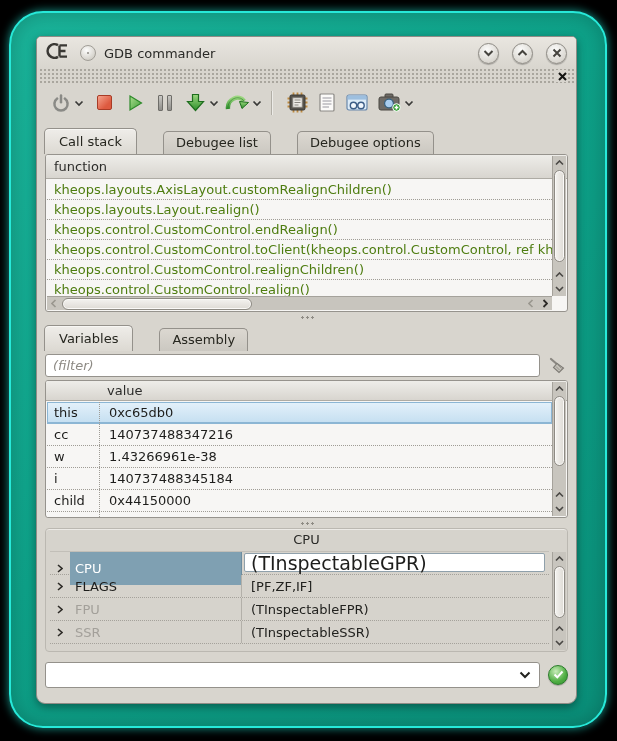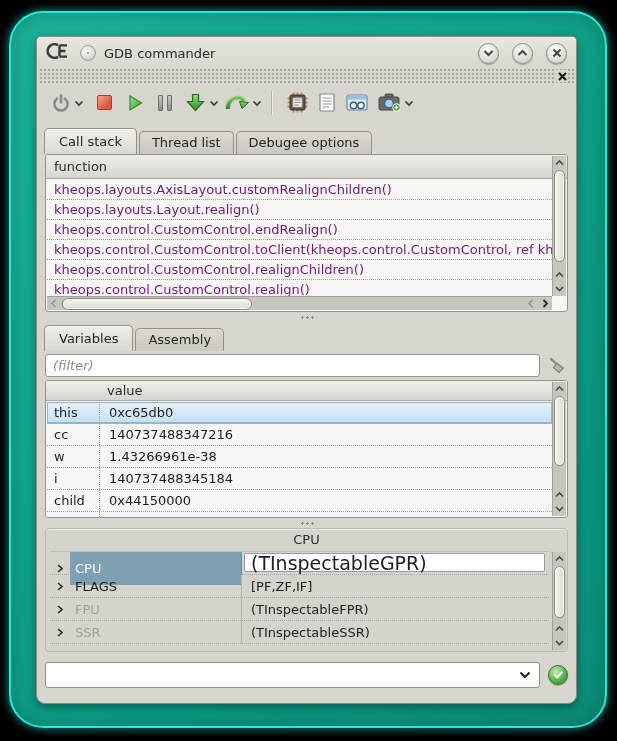--- a/index.html
+++ b/index.html
@@ -44,39 +44,39 @@
   .tchev { margin:2px 0 0 3px; cursor:pointer; display:flex; }
   .tsep { width:2px; height:24px; margin:0 10px 0 9px;
     border-left:1px solid #b1aea6; border-right:1px solid #ecebe7; }
   .stop-sq { width:15px; height:15px; border:1px solid #a83b26; border-radius:2px;
     background:linear-gradient(135deg,#f5a28c,#dd5a40 70%); }
   .pause-bars { display:flex; gap:4px; }
   .pause-bars i { display:block; width:5px; height:16px; border:1px solid #6e6d69; border-radius:1px;
     background:linear-gradient(#c9c8c4,#8f8e8a); }
 
   
-  .tabbar { display:flex; align-items:flex-end; height:29px; padding-left:7px; position:relative; z-index:2; }
+  .tabbar { display:flex; align-items:flex-end; height:29px; padding-left:7px; position:relative; z-index:2;gap:24px; }
   .tab { font-size:13px; color:#26261f; cursor:pointer;
     background:linear-gradient(#dcd8d1,#cbc8c1); border:1px solid #94918b; border-bottom:none;
     border-radius:5px 5px 0 0; padding:3px 12px 4px; margin-right:2px; }
   .tab.active { background:linear-gradient(#efede9,#dcd9d2); padding:5px 14px 5px;
     box-shadow:inset 0 1px 0 #f8f7f4; position:relative; z-index:3; }
 
   
   .panel { margin:0 8px; background:#f7f6f4; border:1px solid #96938d; border-radius:3px;
     position:relative; overflow:hidden; }
   .phead { height:24px; background:linear-gradient(#eeede9,#d8d5cf); border-bottom:1px solid #aeaba4;
     font-size:13px; color:#2c2c2a; display:flex; align-items:center; }
   .phead .hcell { padding:0 8px; height:100%; display:flex; align-items:center; }
 
   
   .cs-panel { height:158px; }
   .cs-rows { position:absolute; left:1px; right:15px; top:25px; bottom:15px; overflow:hidden; }
   .cs-row { height:20px; line-height:19px; font-size:13px; padding-left:7px; white-space:nowrap;
-    border-bottom:1px dotted #9f9c95; cursor:pointer; color:#701a75; }
+    border-bottom:1px dotted #9f9c95; cursor:pointer; color:#4d7c0f; }
 
   
   .vsb { position:absolute; top:1px; right:1px; width:14px; background:#c8c5be;
     border-left:1px solid #a5a29b; }
   .hsb { position:absolute; left:1px; right:1px; bottom:1px; height:14px; background:#c8c5be;
     border-top:1px solid #a5a29b; display:flex; align-items:stretch; }
   .sb-btn { width:14px; height:13px; display:flex; align-items:center; justify-content:center; cursor:pointer; }
   .vsb .sb-btn { width:13px; height:14px; }
   .sb-thumb { background:linear-gradient(90deg,#f4f3f0,#dedbd5); border:1px solid #8e8b84;
     border-radius:6px; cursor:grab; box-shadow:inset 0 0 0 1px #fbfaf8; }
@@ -283,21 +283,21 @@
     </span>
     <span class="tchev">
       <svg width="10" height="7" viewBox="0 0 10 7">
           <polyline points="1.5,1.5 5,5 8.5,1.5" fill="none" stroke="#3a3a38" stroke-width="1.7"></polyline>
         </svg>
     </span>
   </div>
 
   <div class="tabbar" style="margin-top:4px;">
     <span class="tab active">Call stack</span>
-    <span class="tab">Thread list</span>
+    <span class="tab">Debugee list</span>
     <span class="tab">Debugee options</span>
   </div>
 
   <div class="panel cs-panel">
     <div class="phead">
       <span class="hcell">function</span>
     </div>
     <div class="cs-rows">
       <div class="cs-row">kheops.layouts.AxisLayout.customRealignChildren()</div>
       <div class="cs-row">kheops.layouts.Layout.realign()</div>

